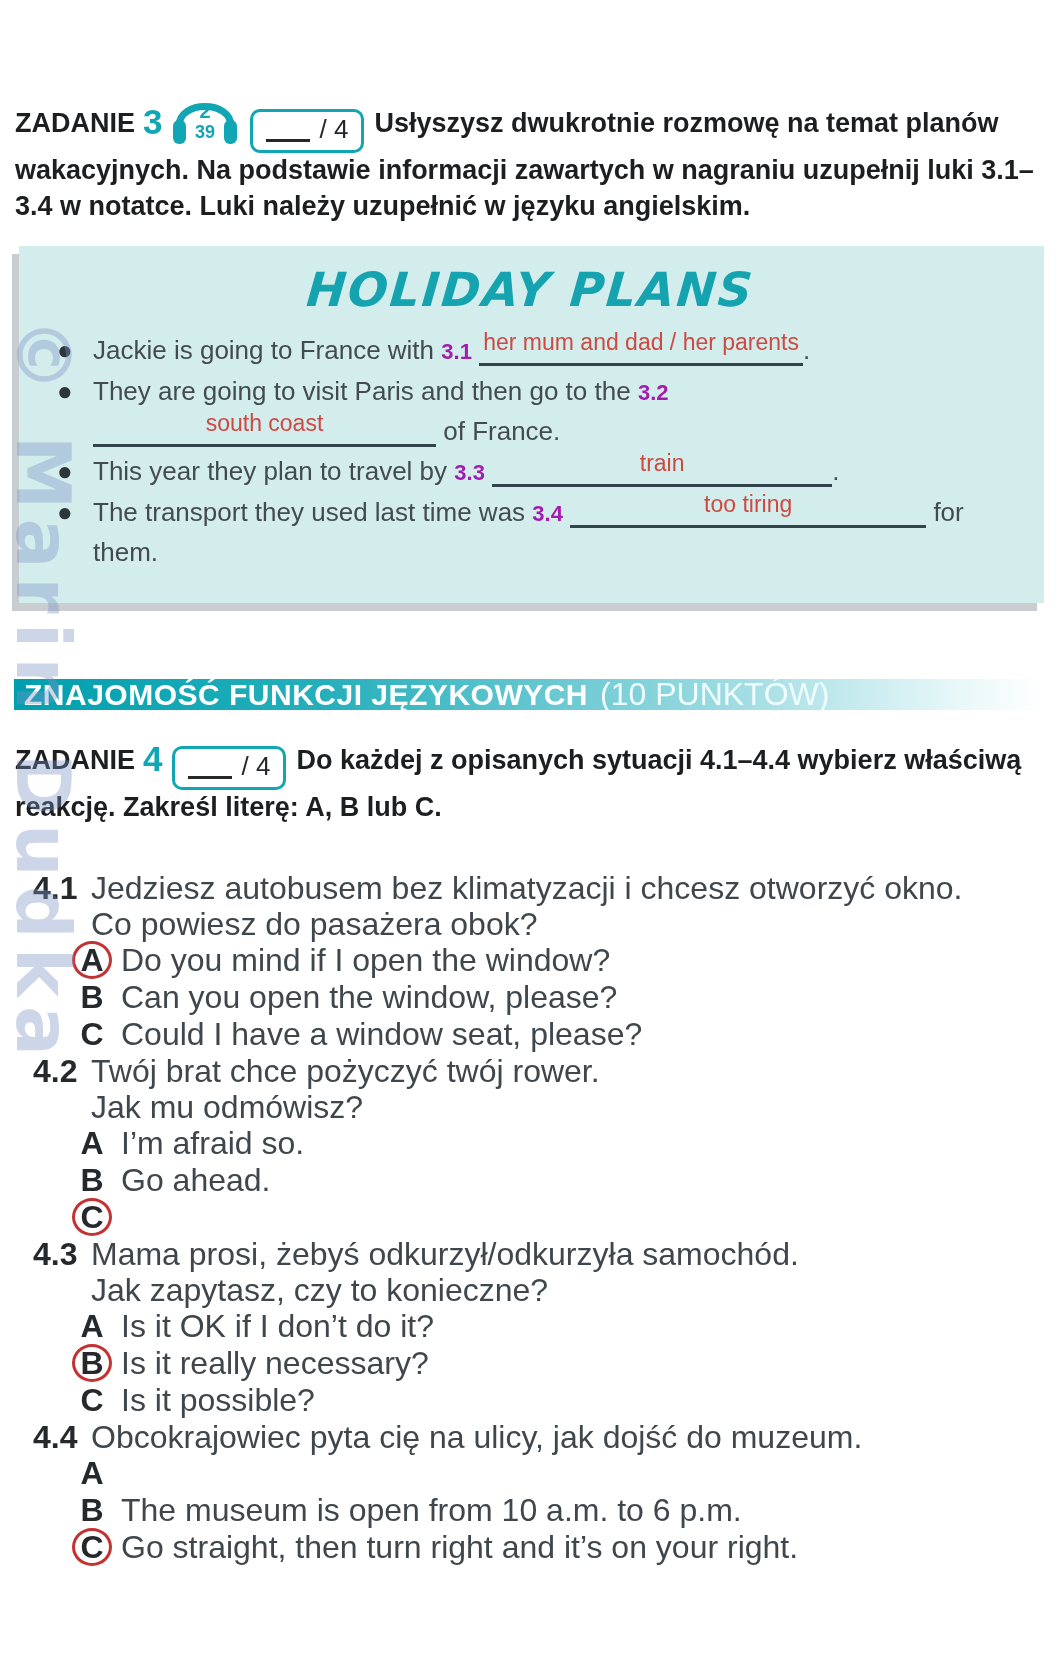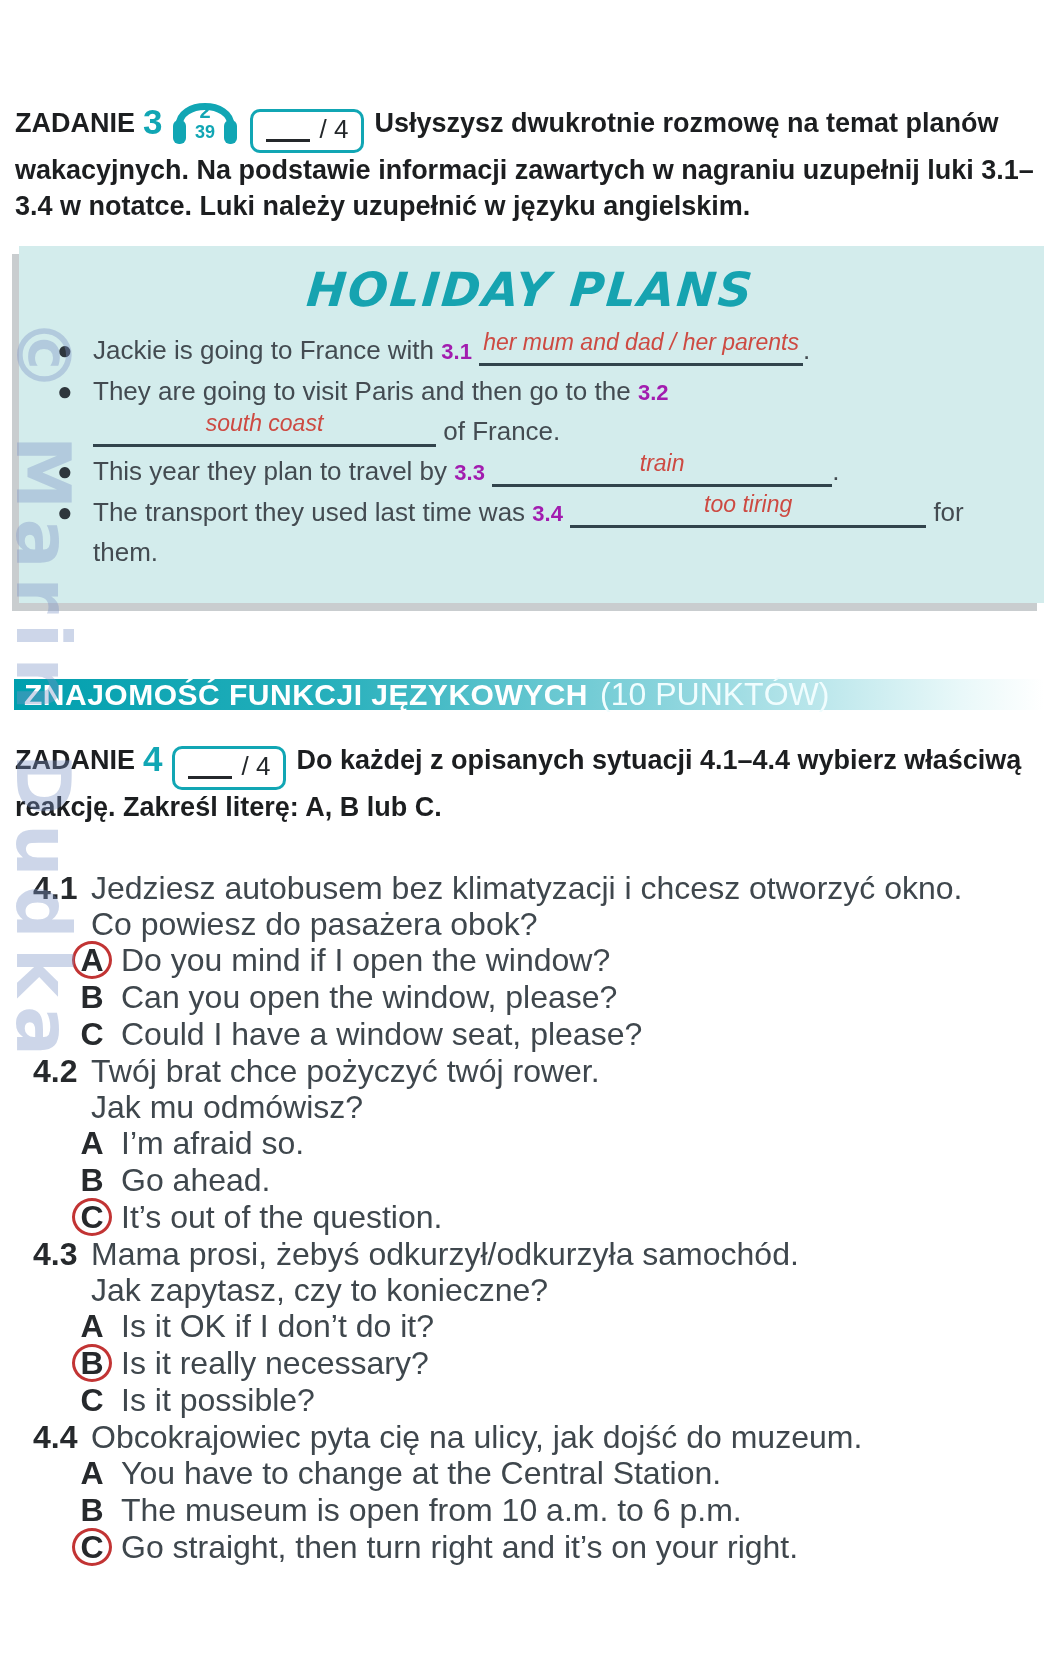--- a/index.html
+++ b/index.html
@@ -42,21 +42,21 @@
   }
   .note-title {
     text-align:center; color:#16a3b0; font-size:47px; font-weight:bold; font-style:italic;
     letter-spacing:2px; transform:skewX(-5deg);
     font-family:"DejaVu Sans", sans-serif; margin:4px 0 14px 0;
   }
   .note-list { list-style:none; margin:0; padding:0; }
   .note-item { position:relative; padding-left:50px; font-size:26px; line-height:39px; color:#434b51; margin-bottom:1px; }
   .bullet-dot { position:absolute; left:14px; top:0; color:#2e363c; font-size:26px; }
   .g-num { font-weight:bold; font-size:22px; color:#a21caf; }
-  .blank { display:inline-block; position:relative; border-bottom:3px solid #31444c; height:32px; vertical-align:-7px;font-style:italic; }
+  .blank { display:inline-block; position:relative; border-bottom:3px solid #31444c; height:32px; vertical-align:-7px; }
   .blank .ans {
     position:absolute; left:0; right:0; bottom:9px; text-align:center;
     color:#cd4a42; font-size:23px; line-height:1; white-space:nowrap; font-weight:normal;
   }
 
   
   .section-bar {
     margin:76px 14px 0 14px; height:31px;
     background:linear-gradient(90deg,#009fae 0%,#25afbb 30%,#8fd6de 65%,#e9f8f9 92%,#ffffff 100%);
     display:flex; align-items:center; padding-left:10px;
@@ -176,21 +176,20 @@
         <div class="opt">
           <span class="letter-box">A</span>
           <span class="opt-text">I’m afraid so.</span>
         </div>
         <div class="opt">
           <span class="letter-box">B</span>
           <span class="opt-text">Go ahead.</span>
         </div>
         <div class="opt">
           <span class="letter-box circled">C</span>
-          <span class="opt-text">It’s out of the question.</span>
         </div>
       </div>
     </div>
 
     <div class="q">
       <div class="q-num">4.3</div>
       <div class="q-body">
         <div class="sit">Mama prosi, żebyś odkurzył/odkurzyła samochód.</div>
         <div class="sit">Jak zapytasz, czy to konieczne?</div>
         <div class="opt">
@@ -207,21 +206,20 @@
         </div>
       </div>
     </div>
 
     <div class="q">
       <div class="q-num">4.4</div>
       <div class="q-body">
         <div class="sit">Obcokrajowiec pyta cię na ulicy, jak dojść do muzeum.</div>
         <div class="opt">
           <span class="letter-box">A</span>
-          <span class="opt-text">You have to change at the Central Station.</span>
         </div>
         <div class="opt">
           <span class="letter-box">B</span>
           <span class="opt-text">The museum is open from 10 a.m. to 6 p.m.</span>
         </div>
         <div class="opt">
           <span class="letter-box circled">C</span>
           <span class="opt-text">Go straight, then turn right and it’s on your right.</span>
         </div>
       </div>

